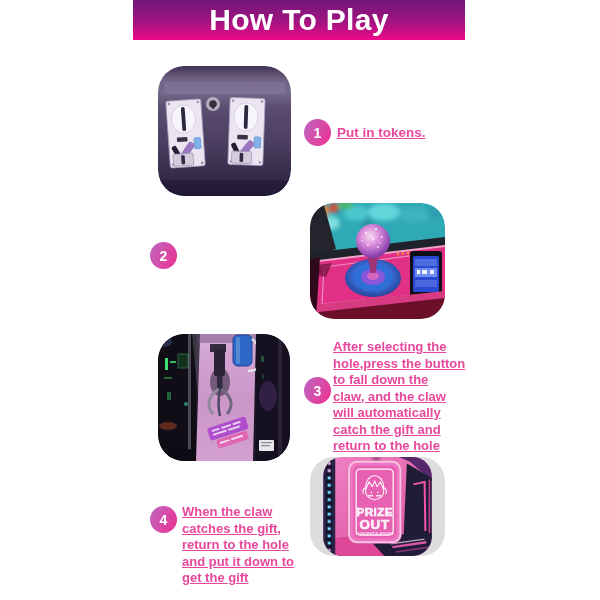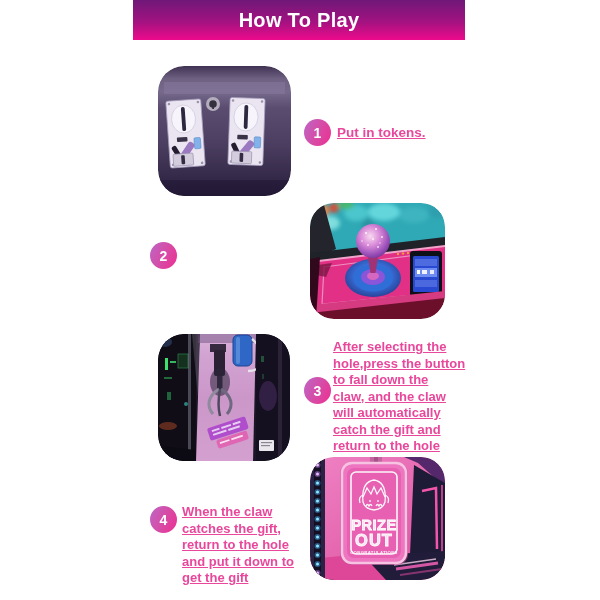--- a/index.html
+++ b/index.html
@@ -4,28 +4,28 @@
 <style>
   html,body { margin:0; padding:0; background:#ffffff; }
   body { width:600px; height:600px; font-family:"Liberation Sans", sans-serif; }
   .canvas { position:relative; width:600px; height:600px; background:#ffffff; overflow:hidden; }
 
   .banner {
     position:absolute; left:133px; top:0; width:332px; height:40px;
     background:linear-gradient(180deg,#6f1879 0%, #a31280 55%, #ee0a8c 100%);
     display:flex; align-items:center; justify-content:center;
   }
-  .banner-title { color:#fff; font-weight:bold; font-size:20px; letter-spacing:.3px; }
+  .banner-title { color:#fff; font-weight:bold; font-size:30px; letter-spacing:.3px; }
 
   .photo { position:absolute; overflow:hidden; background:#ddd; }
   .photo svg { display:block; width:100%; height:100%; }
   #img1 { left:158px; top:66px;  width:133px; height:130px; border-radius:26px; }
   #img2 { left:310px; top:203px; width:135px; height:116px; border-radius:24px; }
   #img3 { left:158px; top:334px; width:132px; height:127px; border-radius:26px; }
-  #img4 { left:310px; top:457px; width:135px; height:123px; border-radius:24px; }
+  #img4 { left:310px; top:457px; width:135px; height:99px; border-radius:24px; }
 
   .badge {
     position:absolute; width:27px; height:27px; border-radius:50%;
     background:linear-gradient(115deg,#bd66c6 0%, #d84aa4 55%, #ee2e93 100%);
     color:#fff; font-weight:bold; font-size:14px;
     display:flex; align-items:center; justify-content:center;
   }
   #badge1 { left:304px; top:119px; }
   #badge2 { left:150px; top:242px; }
   #badge3 { left:304px; top:377px; }

